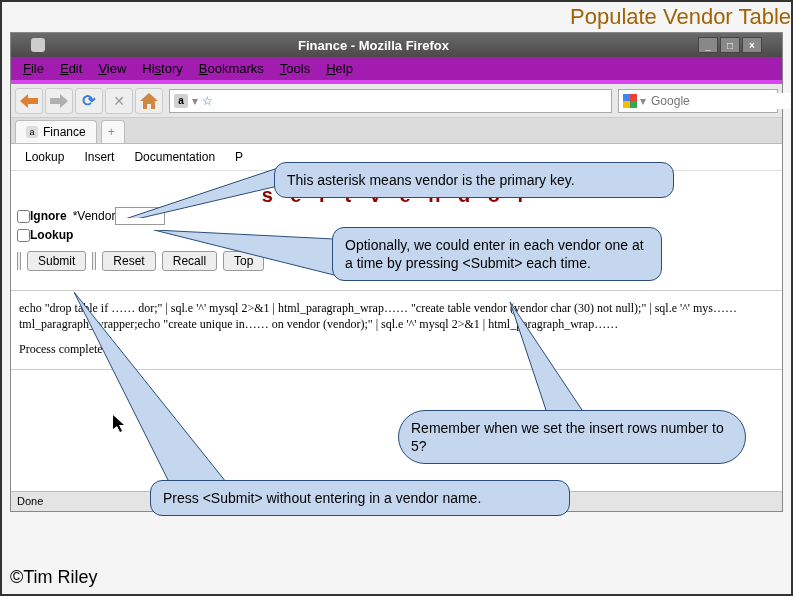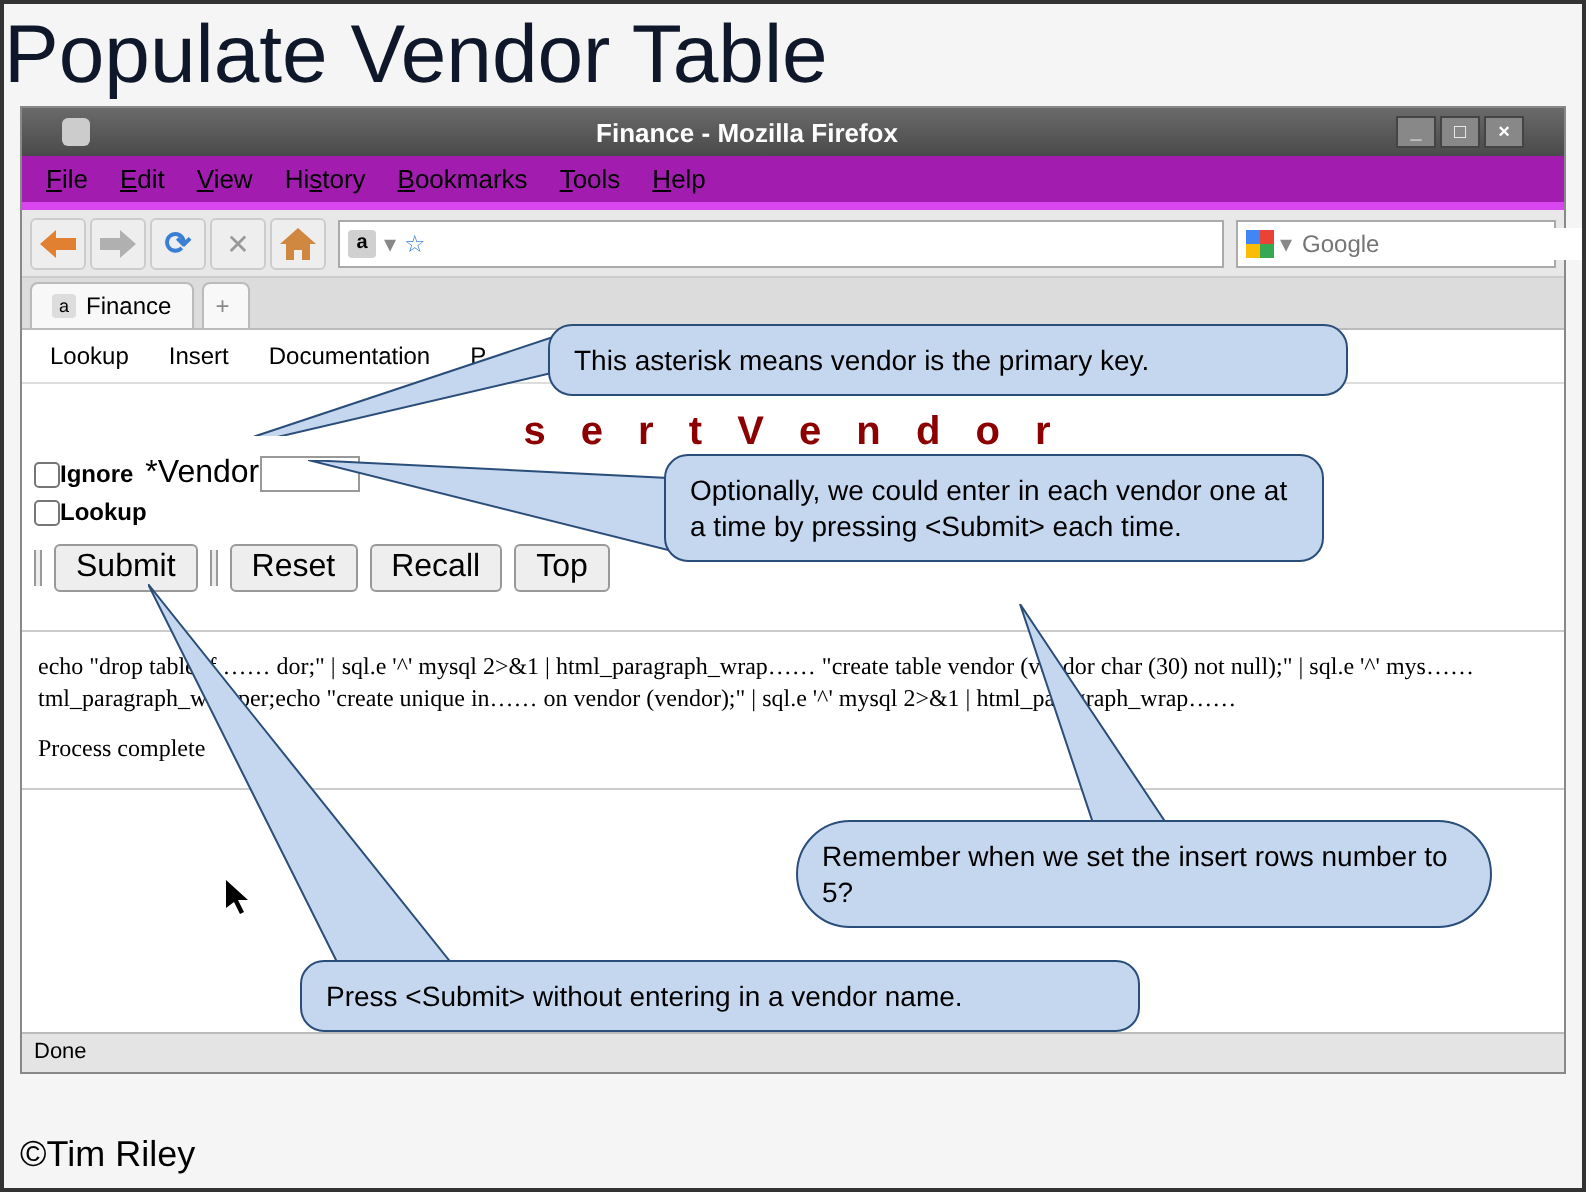--- a/index.html
+++ b/index.html
@@ -8,23 +8,23 @@
     padding: 0;
     font-family: Arial, sans-serif;
     background: #f5f5f5;
     width: 793px;
     height: 596px;
     border: 2px solid #333;
     position: relative;
     overflow: hidden;
   }
   .slide-title {
-    text-align: left;
-    font-size: 41px;
-    color: #0f172a;
+    text-align: right;
+    font-size: 22px;
+    color: #a16207;
     padding: 2px 0 0 0;
     font-family: Arial, sans-serif;
   }
   .browser-window {
     margin: 2px 8px 0 8px;
     border: 1px solid #888;
     background: #fff;
     position: relative;
   }
   .titlebar {
@@ -152,28 +152,28 @@
   .form-area {
     padding: 8px 6px 10px 6px;
     display: flex;
     flex-direction: column;
     gap: 3px;
     margin-top: 28px;
   }
   .form-row { display: flex; align-items: center; gap: 0; }
   .form-row input[type=checkbox] { margin: 0; }
   .form-row label { font-size: 12px; font-weight: bold; }
-  .vendor-label { font-size: 16px; }
+  .vendor-label { font-size: 12px; }
   .vendor-input { border: 1px solid #999; height: 18px; width: 50px; }
   .btn-row { display: flex; gap: 6px; margin-top: 6px; align-items: center; }
   .btn {
     border: 1px solid #999;
     background: #eee;
     padding: 2px 10px;
-    font-size: 16px;
+    font-size: 12px;
     border-radius: 3px;
   }
   .btn-sep {
     border-left: 1px solid #999;
     border-right: 1px solid #999;
     width: 4px; height: 18px;
     background: #eee;
   }
   .hr { border: none; border-top: 1px solid #ccc; margin: 6px 0; }
   .echo-text {

